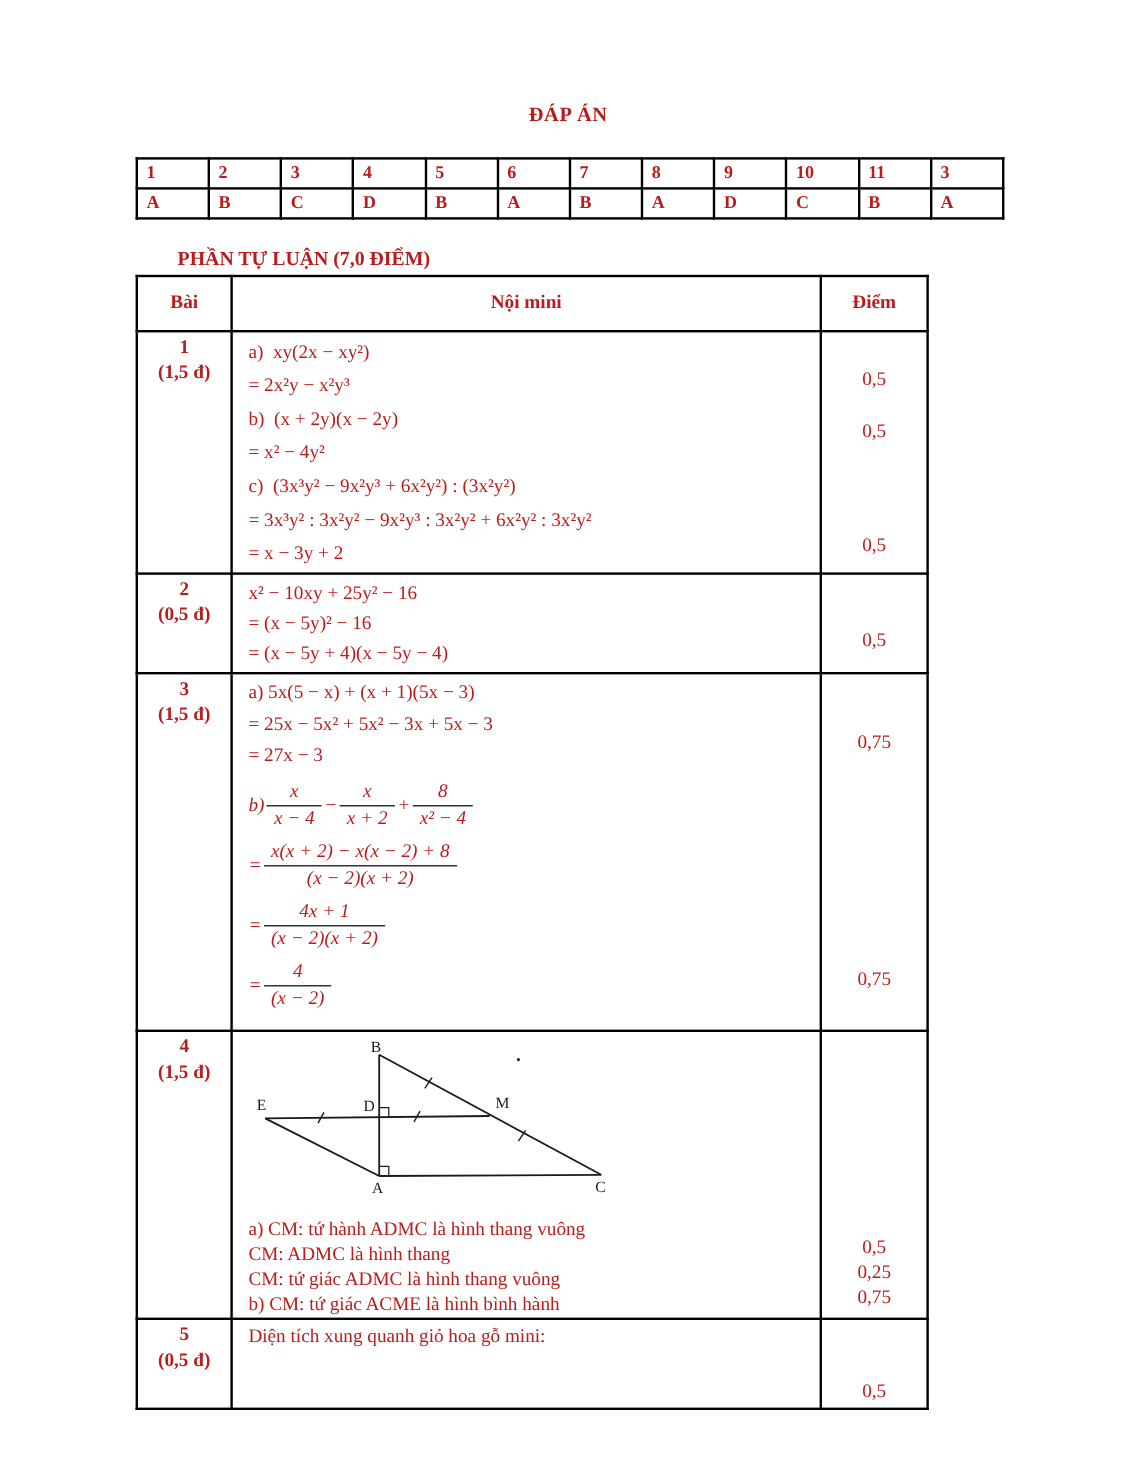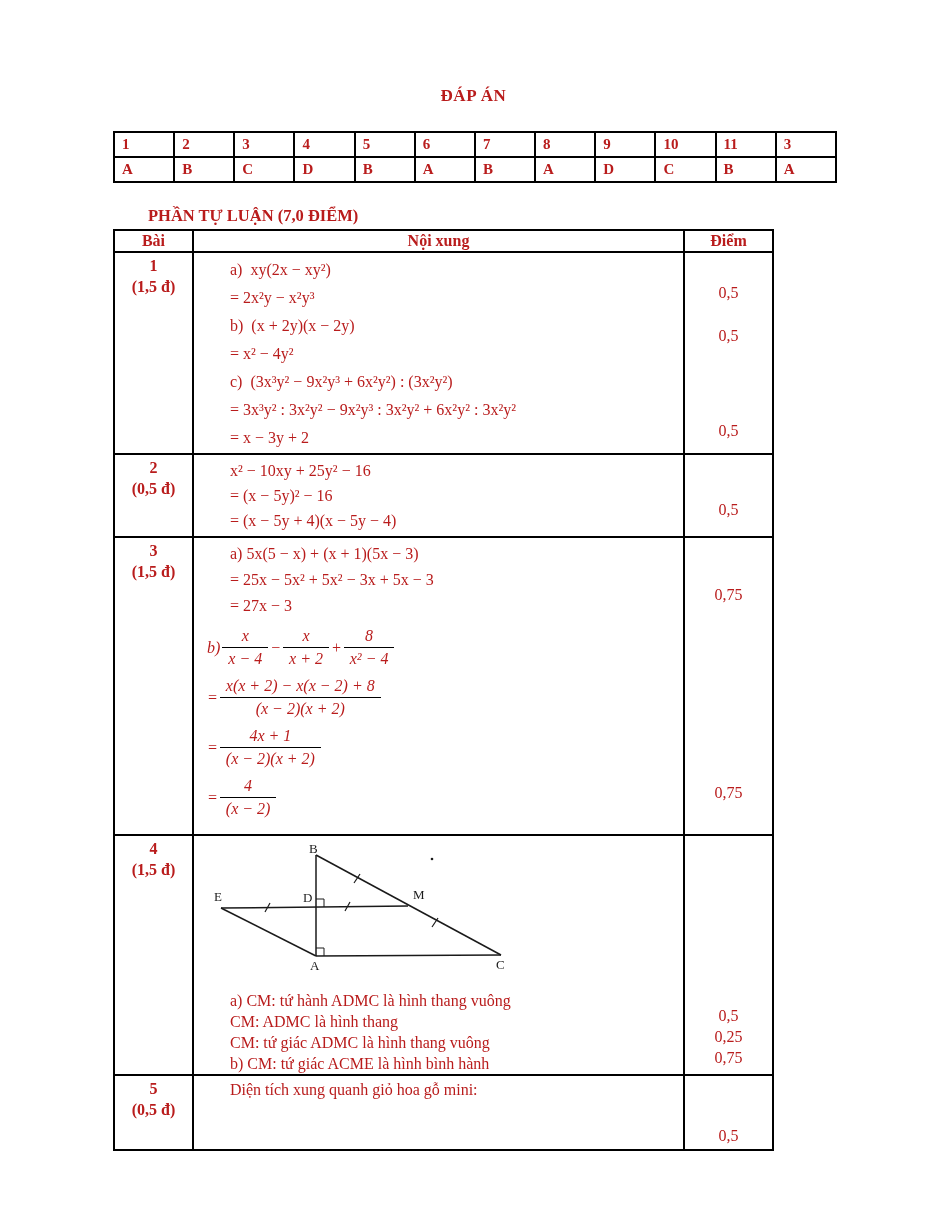--- a/index.html
+++ b/index.html
@@ -18,24 +18,24 @@
   table{border-collapse:collapse;}
   
   .mcq{position:absolute;left:113px;top:131px;width:724px;table-layout:fixed;}
   .mcq td{
     border:2px solid #000;font-weight:bold;font-size:15px;
     padding:1px 0 1px 7px;height:21px;vertical-align:middle;
   }
   
   .essay{position:absolute;left:113px;top:229px;width:659px;table-layout:fixed;}
   .essay th,.essay td{border:2px solid #000;}
-  .essay th{height:20px;font-size:16px;font-weight:bold;text-align:center;vertical-align:middle;padding:0;}
+  .essay th{height:20px;font-size:16px;font-weight:bold;text-align:center;vertical-align:middle;padding:12px;}
   .bai{vertical-align:top;text-align:center;font-weight:bold;font-size:16px;line-height:21px;padding-top:2px;}
   .content{vertical-align:top;font-size:16px;padding:3px 4px 0 13px;}
-  .line{white-space:pre-wrap;margin-left:23px;}
+  .line{white-space:pre-wrap;}
   .it{}
   .math-line{display:flex;align-items:center;font-style:italic;margin:7px 0;line-height:20px;}
   .frac{display:inline-flex;flex-direction:column;text-align:center;margin:0 2px;}
   .frac .num{padding:0 6px 1px;border-bottom:1.3px solid #000;}
   .frac .den{padding:1px 6px 0;}
   .scorecell{position:relative;vertical-align:top;padding:0;margin-top:24px;}
   .score{position:absolute;left:0;width:100%;text-align:center;font-size:16px;line-height:20px;}
   .fig{display:block;margin:3px 0 2px -4px;}
   .fig text{font-size:13px;font-family:"Liberation Serif","DejaVu Serif",serif;fill:#1a1a1a;}
   .fig line,.fig path{stroke:#1a1a1a;fill:none;}
@@ -82,21 +82,21 @@
   <div class="heading h-essay">PHẦN TỰ LUẬN (7,0 ĐIỂM)</div>
   <table class="essay">
     <colgroup>
         <col style="width:79px">
         <col style="width:491px">
         <col style="width:89px">
       </colgroup>
     <tbody id="essay-body">
       <tr id="essay-head">
           <th>Bài</th>
-          <th>Nội xung</th>
+          <th>Nội mini</th>
           <th>Điểm</th>
         </tr>
     <tr>
           <td class="bai">
             <div>1</div>
             <div>(1,5 đ)</div>
           </td>
           <td class="content" style="height: 197px; line-height: 28px;">
             <div class="line">a)  xy(2x − xy²)</div>
             <div class="line">= 2x²y − x²y³</div>

